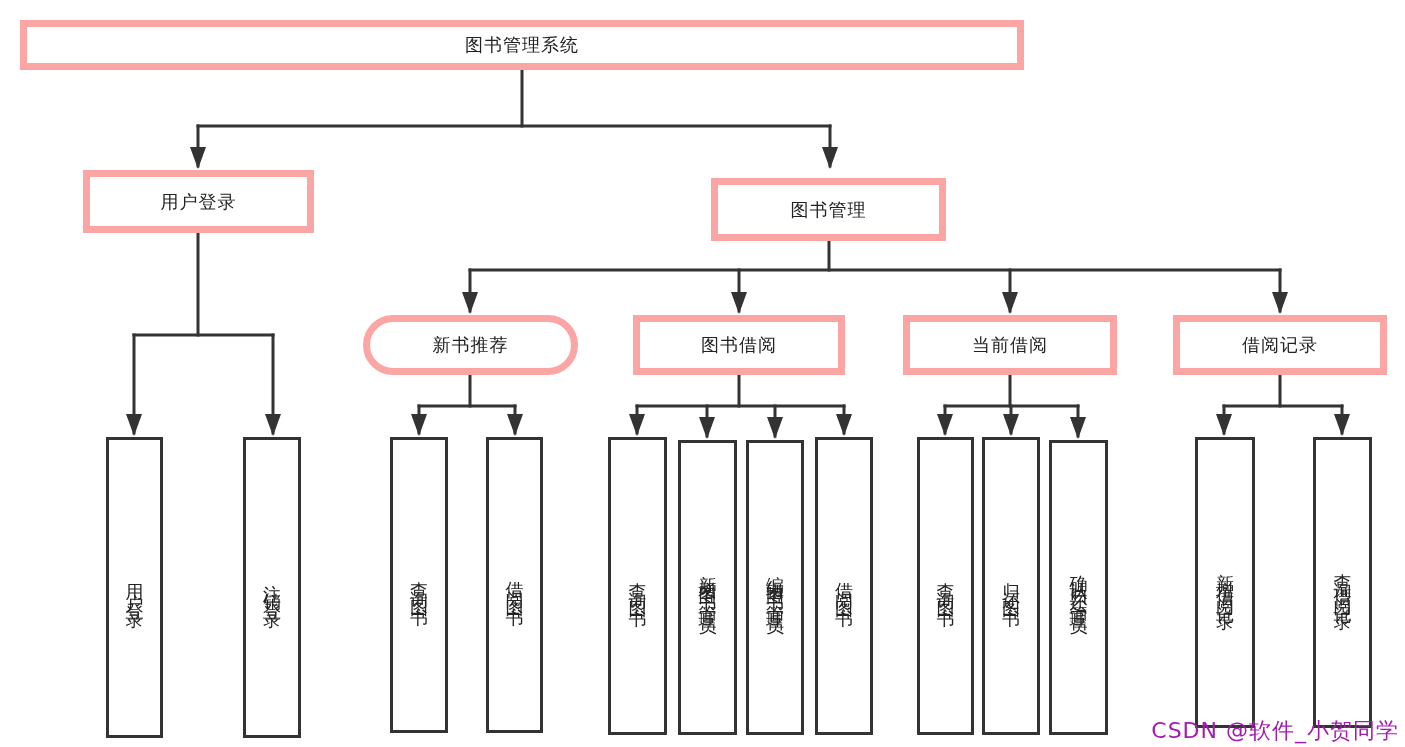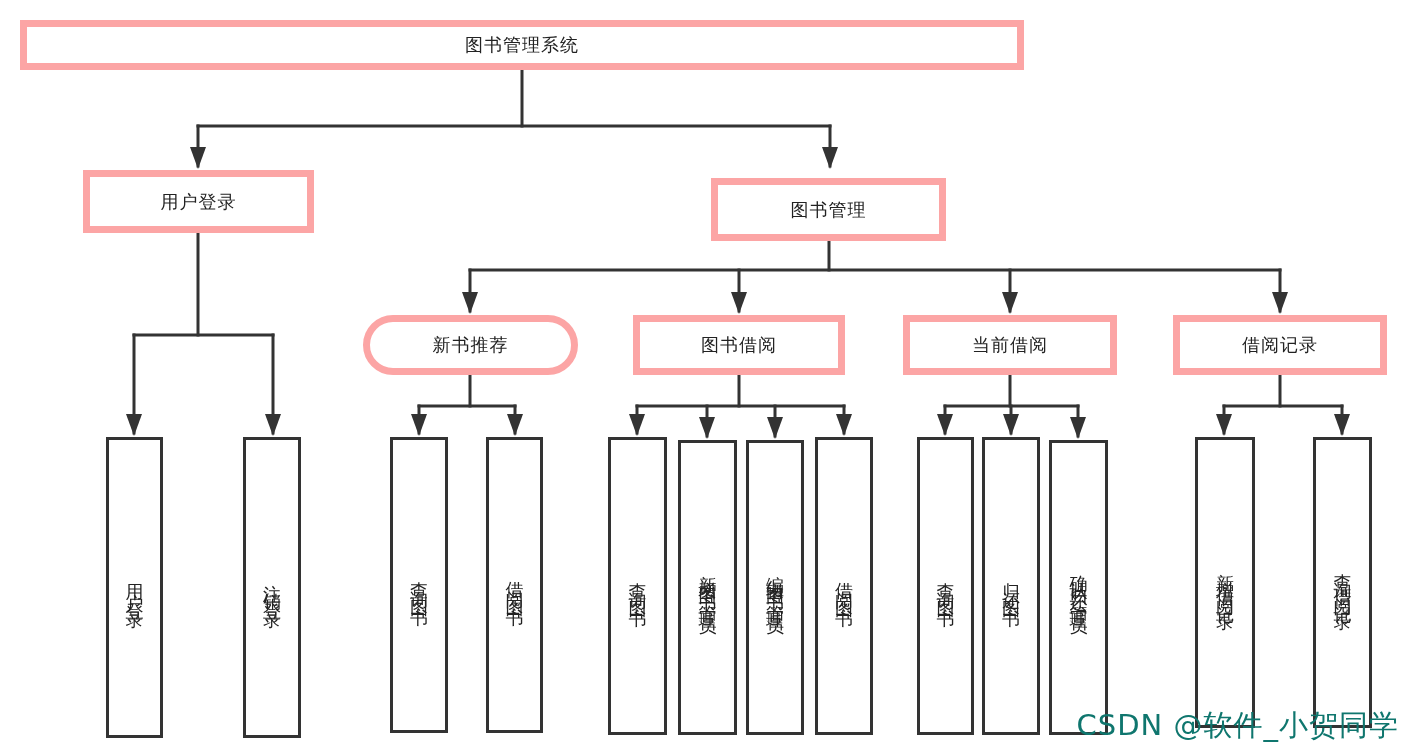--- a/index.html
+++ b/index.html
@@ -14,22 +14,22 @@
     display:flex;align-items:center;justify-content:center;
     font-size:18px;letter-spacing:1px;z-index:2;white-space:nowrap;
   }
   .vbox{
     position:absolute;box-sizing:border-box;border:3px solid #333333;background:#ffffff;
     display:flex;align-items:center;justify-content:center;
     writing-mode:vertical-rl;text-orientation:mixed;
     font-size:18px;letter-spacing:9px;line-height:1;z-index:2;white-space:nowrap;
   }
   .watermark{
-    position:absolute;right:6px;bottom:1px;font-size:29px;letter-spacing:1px;
-    color:#0f766e;z-index:3;
+    position:absolute;right:6px;bottom:1px;font-size:22px;letter-spacing:1px;
+    color:#a21caf;z-index:3;
   }
 </style>
 </head>
 <body>
 
 <div id="canvas">
 
   <svg class="lines" width="1405" height="747" viewBox="0 0 1405 747">
     <defs>
       <marker id="arr" markerUnits="userSpaceOnUse" markerWidth="18" markerHeight="24" viewBox="0 0 18 24" refX="9" refY="20">

